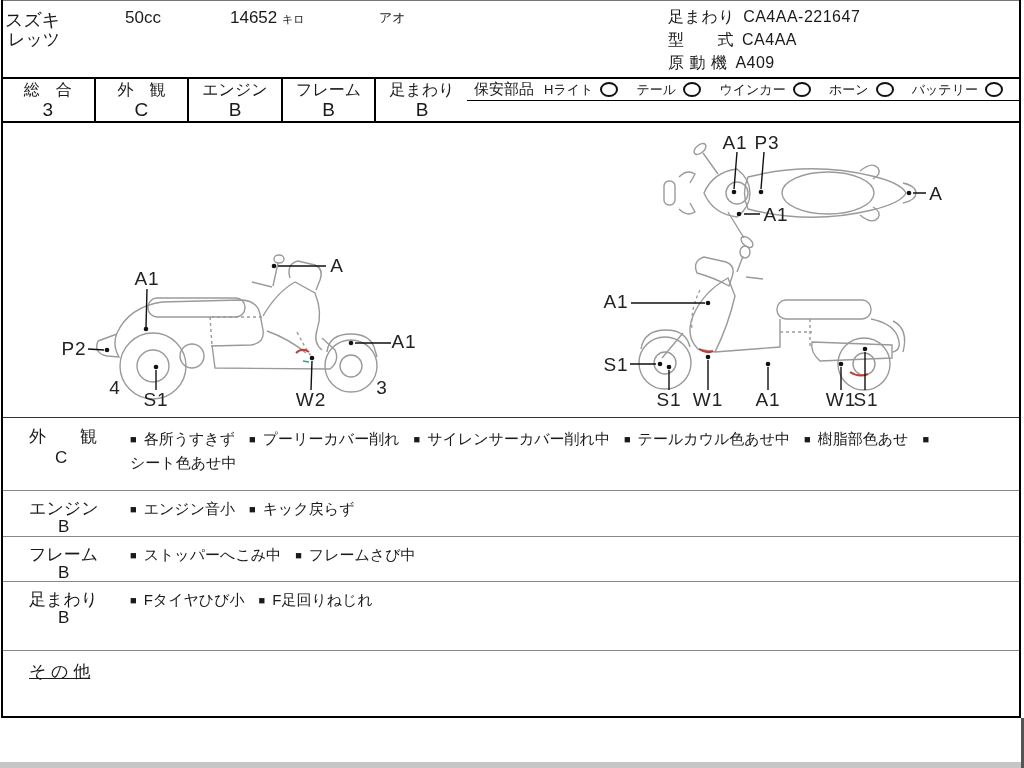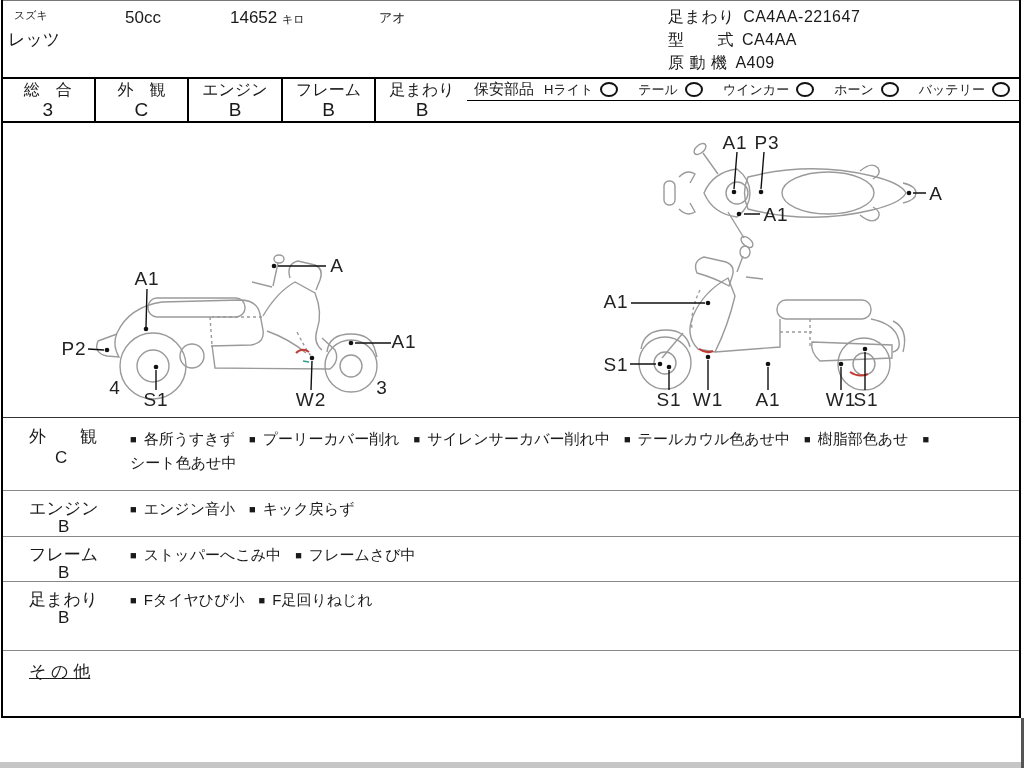--- a/index.html
+++ b/index.html
@@ -6,38 +6,38 @@
   .sheet{
     position:relative;width:1024px;height:768px;background:#ffffff;
     font-family:"Liberation Sans","DejaVu Sans",sans-serif;color:#1a1a1a;
     overflow:hidden;
   }
   .abs{position:absolute;}
   
   .hline{position:absolute;left:2px;width:1018px;background:#000;}
   .vline{position:absolute;background:#000;}
   
-  .h-maker{left:14px;top:8px;font-size:11px;}
+  .h-maker{left:5px;top:8px;font-size:18px;}
   .h-model{left:8px;top:28px;font-size:17px;}
   .h-cc{left:125px;top:8px;font-size:17px;}
   .h-km{left:230px;top:8px;font-size:17px;}
   .h-km-unit{font-size:11px;}
   .h-color{left:379px;top:9px;font-size:13px;}
   .h-right{left:668px;font-size:16px;letter-spacing:.5px;}
   .h-right .h-lab{margin-right:8px;}
   
   .ratings-row{position:absolute;left:2px;top:79px;width:466px;height:42px;display:flex;}
   .r-cell{flex:1;border-right:2px solid #000;display:flex;flex-direction:column;align-items:center;justify-content:center;}
   .r-label{font-size:16px;line-height:19px;}
   .r-value{font-size:19px;line-height:21px;}
   
   .safety{position:absolute;left:468px;top:79px;width:552px;height:42px;font-size:14px;}
   .safety-row1{position:absolute;left:0;top:0;width:100%;height:21px;display:flex;align-items:center;}
   .safety-title{font-size:15px;margin:0 10px 0 6px;white-space:nowrap;}
-  .safety-items{display:flex;align-items:center;flex:1;justify-content:space-between;padding-right:10px;}
+  .safety-items{display:flex;align-items:center;flex:1;justify-content:space-between;padding-right:17px;}
   .s-item{display:flex;align-items:center;font-size:13px;white-space:nowrap;}
   .s-circle{display:inline-block;width:14px;height:11px;border:2px solid #111;border-radius:50%;margin-left:7px;}
   .safety-row2{position:absolute;left:0;top:22px;width:100%;height:20px;display:flex;align-items:center;}
   .key-label{font-size:15px;margin:0 14px 0 24px;white-space:nowrap;}
   .key-value{font-size:13px;white-space:nowrap;}
   
   .dlabel{position:absolute;transform:translate(-50%,-50%);font-size:19px;color:#222;white-space:nowrap;letter-spacing:1px;}
   
   .section{position:absolute;left:2px;width:1018px;}
   .sec-label{position:absolute;font-size:17px;white-space:pre;}

